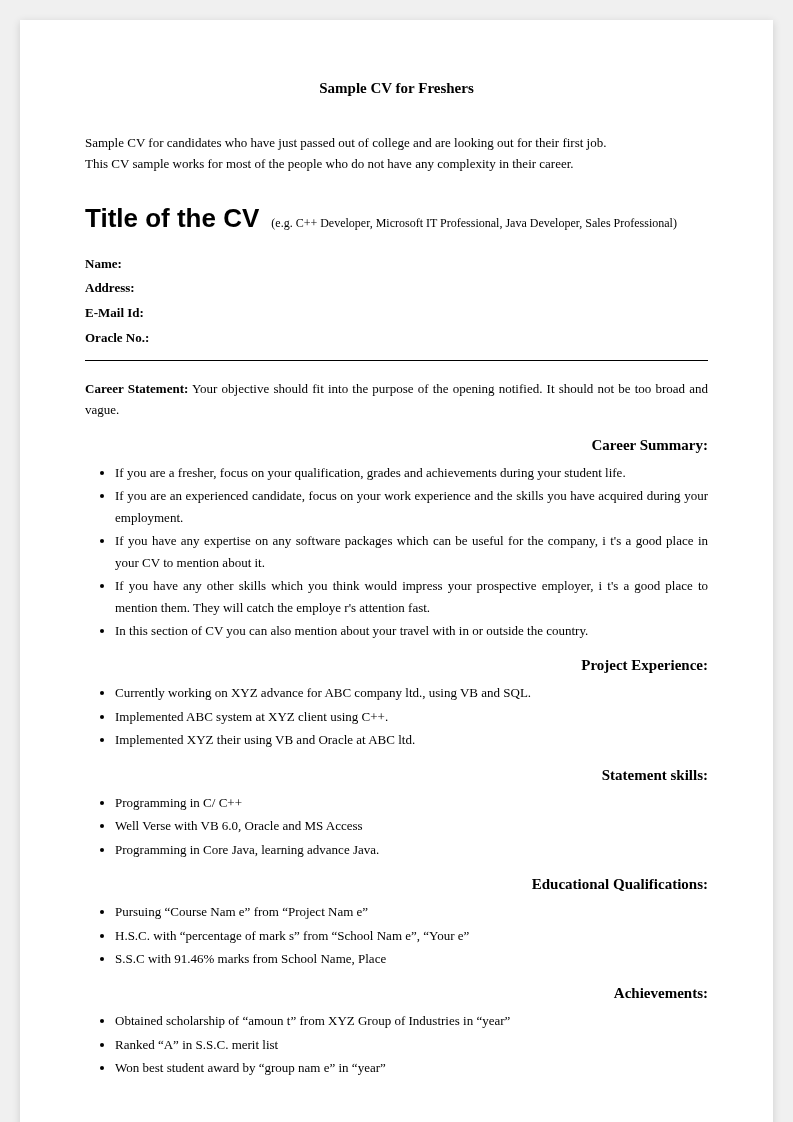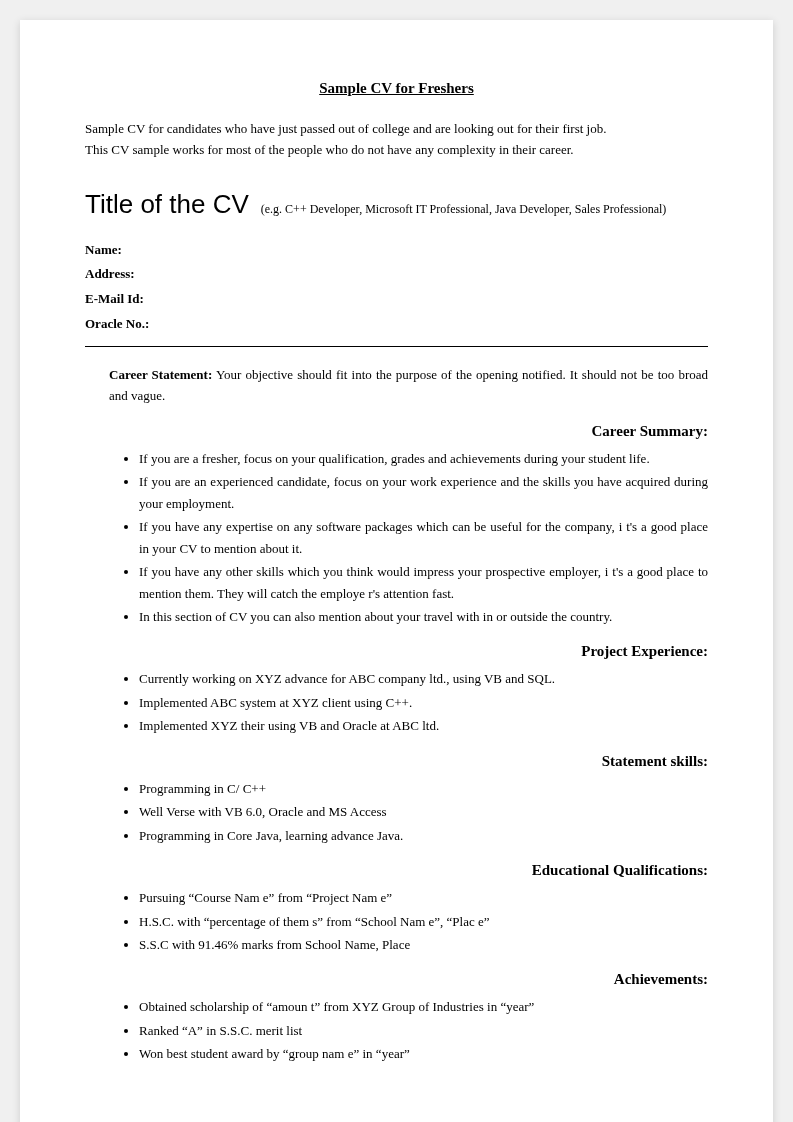--- a/index.html
+++ b/index.html
@@ -23,39 +23,38 @@
       width: 793px;
       min-height: 1122px;
       padding: 60px 65px 60px 65px;
       box-shadow: 0 2px 8px rgba(0,0,0,0.15);
     }
 
     .page-title {
       text-align: center;
       font-size: 15px;
       font-weight: bold;
-      text-decoration: underline;
-      margin-bottom: 22px;
+      margin-bottom: 36px;
       font-family: 'Times New Roman', Times, serif;
     }
 
     .intro-text {
       font-size: 13px;
       line-height: 1.6;
       margin-bottom: 28px;
       font-family: 'Times New Roman', Times, serif;
     }
 
     .cv-title-section {
       margin-bottom: 18px;
     }
 
     .cv-title-heading {
       font-size: 26px;
-      font-weight: normal;
+      font-weight: bold;
       display: inline;
       font-family: Arial, sans-serif;
     }
 
     .cv-title-subtitle {
       font-size: 12px;
       display: inline;
       margin-left: 8px;
       font-family: 'Times New Roman', Times, serif;
     }
@@ -72,21 +71,20 @@
     }
 
     .divider {
       border: none;
       border-top: 1px solid #000;
       margin: 10px 0 18px 0;
     }
 
     .section {
       margin-bottom: 16px;
-      margin-left: 24px;
     }
 
     .section-heading {
       font-size: 15px;
       font-weight: bold;
       margin-bottom: 8px;
       font-family: 'Times New Roman', Times, serif;
       text-align: right;
     }
 
@@ -174,21 +172,21 @@
     <li>Programming in C/ C++</li>
         <li>Well Verse with VB 6.0, Oracle and MS Access</li>
         <li>Programming in Core Java, learning advance Java.</li>
       </ul>
   </div>
 
   <div class="section">
     <div class="section-heading">Educational Qualifications:</div>
     <ul class="cv-list">
     <li>Pursuing  “Course Nam e” from “Project Nam e”</li>
-        <li>H.S.C. with “percentage of them  s” from “School Nam e”, “Plac e”</li>
+        <li>H.S.C. with “percentage of mark  s” from “School Nam e”, “Your e”</li>
         <li>S.S.C with 91.46% marks from School Name, Place</li>
       </ul>
   </div>
 
   <div class="section">
     <div class="section-heading">Achievements:</div>
     <ul class="cv-list">
     <li>Obtained scholarship of  “amoun t” from XYZ Group of Industries in   “year”</li>
         <li>Ranked “A” in S.S.C. merit list</li>
         <li>Won best student award by  “group nam e” in “year”</li>

